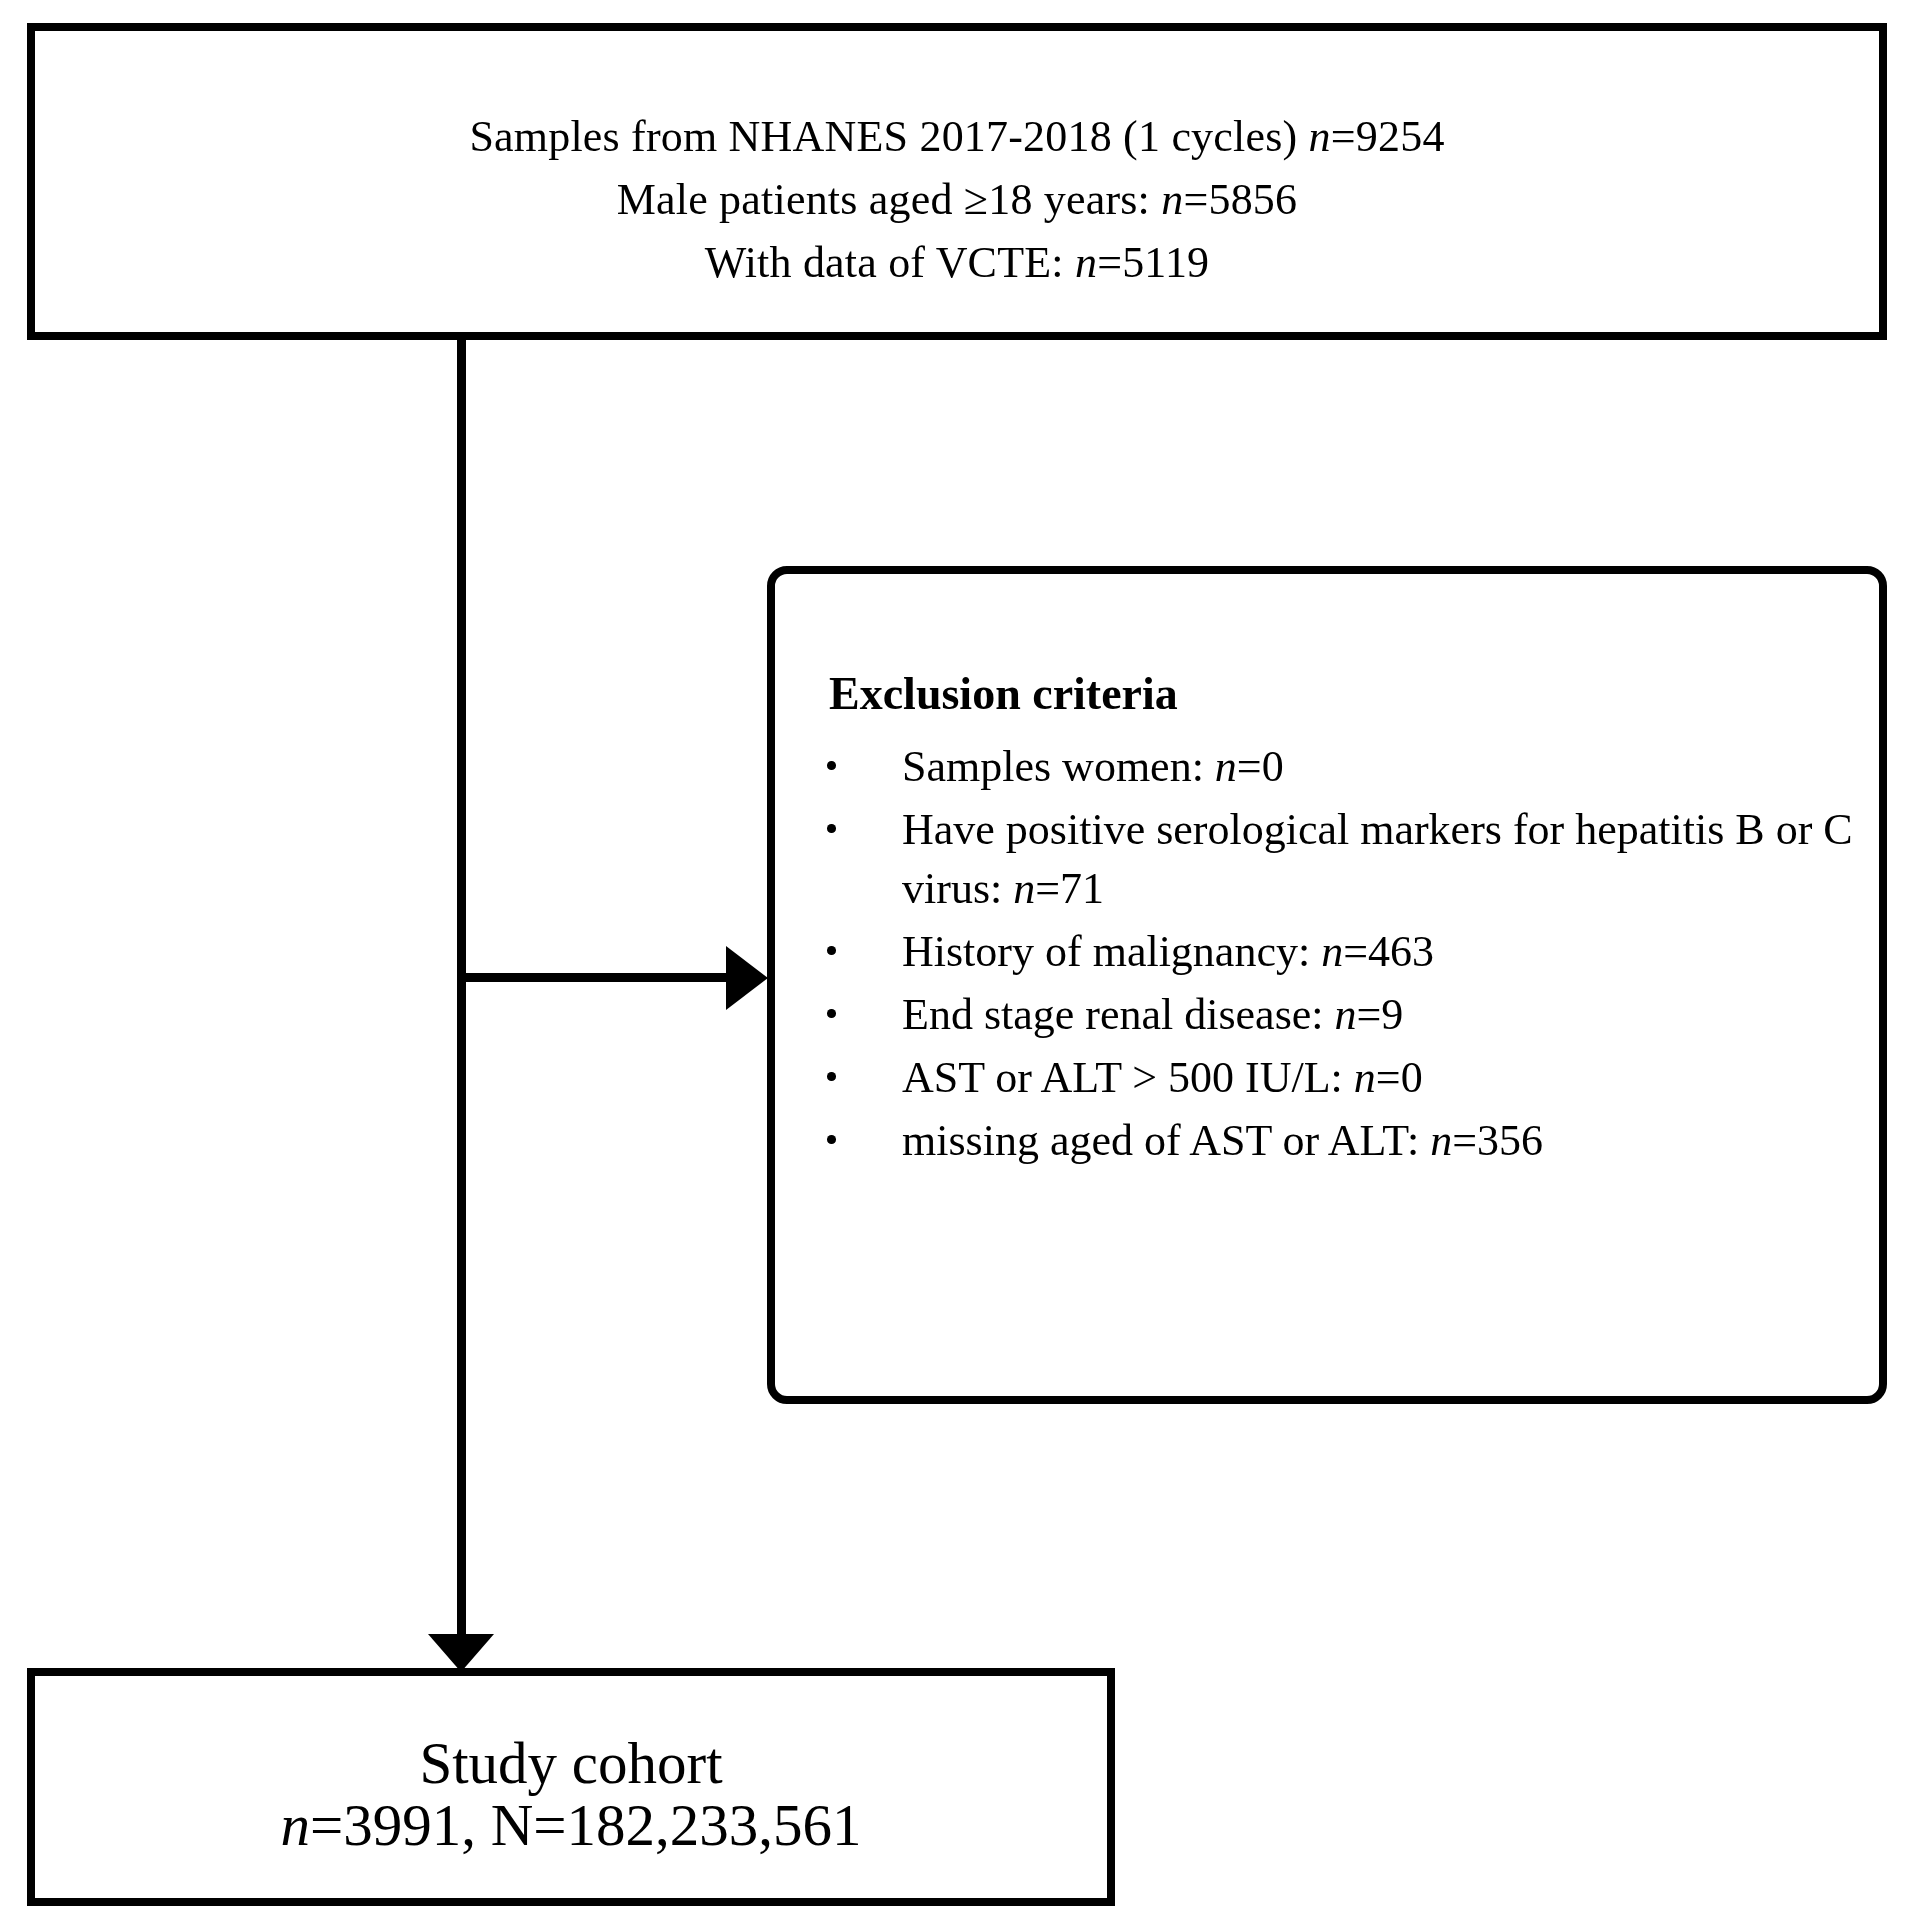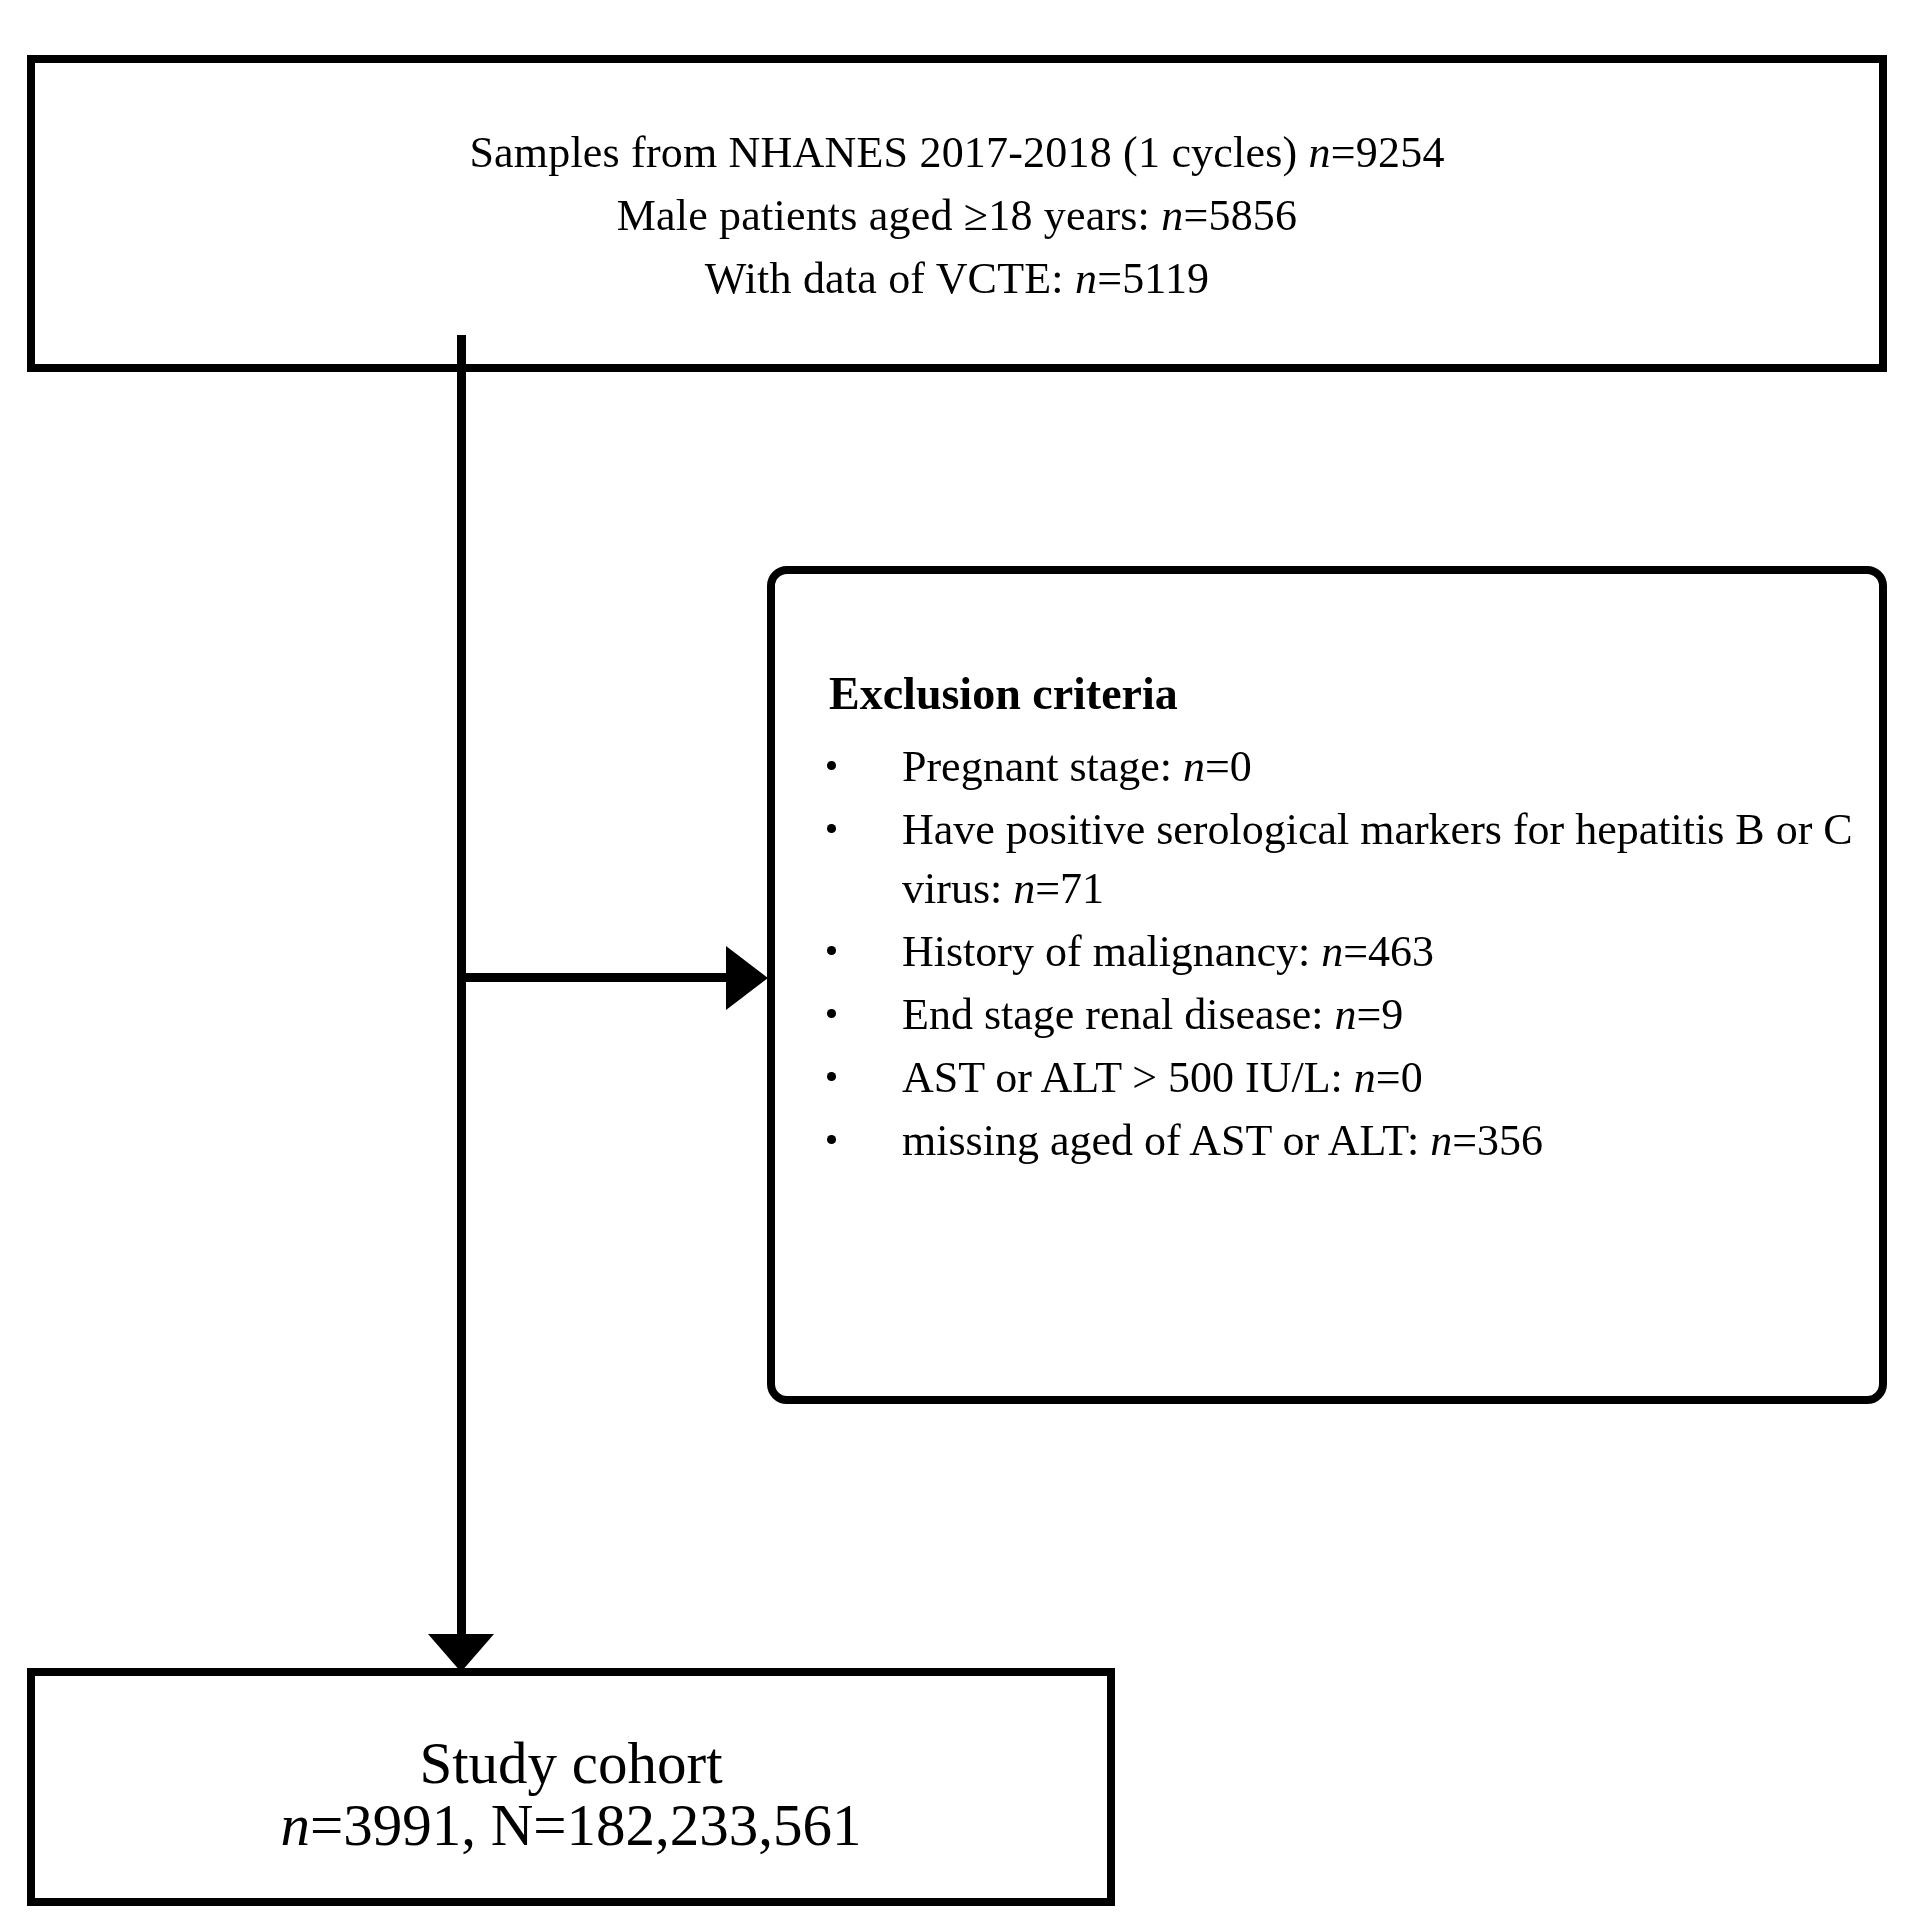--- a/index.html
+++ b/index.html
@@ -29,22 +29,21 @@
 
   #box-source {
     left: 27px;
     top: 23.4px;
     width: 1860px;
     height: 317px;
     display: flex;
     flex-direction: column;
     align-items: center;
     justify-content: flex-start;
-    padding-top: 58px;
-    margin-top: 32px;
+    padding-top: 74px;
   }
 
   #box-exclusion {
     left: 767px;
     top: 566px;
     width: 1120px;
     height: 838px;
     padding: 94px 0 0 0;
     border-radius: 20px;
   }
@@ -161,21 +160,21 @@
   </div>
 
   <div class="vline" id="trunk-vertical"></div>
   <div id="trunk-arrowhead"></div>
   <div id="branch-horizontal"></div>
   <div id="branch-arrowhead"></div>
 
   <div class="fbox" id="box-exclusion">
     <div class="excl-title">Exclusion criteria</div>
     <ul class="excl-list">
-      <li><span class="dot"></span><span>Pregnant stage: </span><span class="ital">n</span><span>=0</span></li>
+      <li><span class="dot"></span><span>Samples women: </span><span class="ital">n</span><span>=0</span></li>
 
 
       <li><span class="dot"></span><span>Have positive serological markers for hepatitis B or C virus: </span><span class="ital">n</span><span>=71</span></li>
 
 
       <li><span class="dot"></span><span>History of malignancy:  </span><span class="ital">n</span><span>=463</span></li>
 
       <li><span class="dot"></span><span>End stage renal disease: </span><span class="ital">n</span><span>=9</span></li>
 
       <li><span class="dot"></span><span>AST or ALT &gt; 500 IU/L: </span><span class="ital">n</span><span>=0</span></li>

